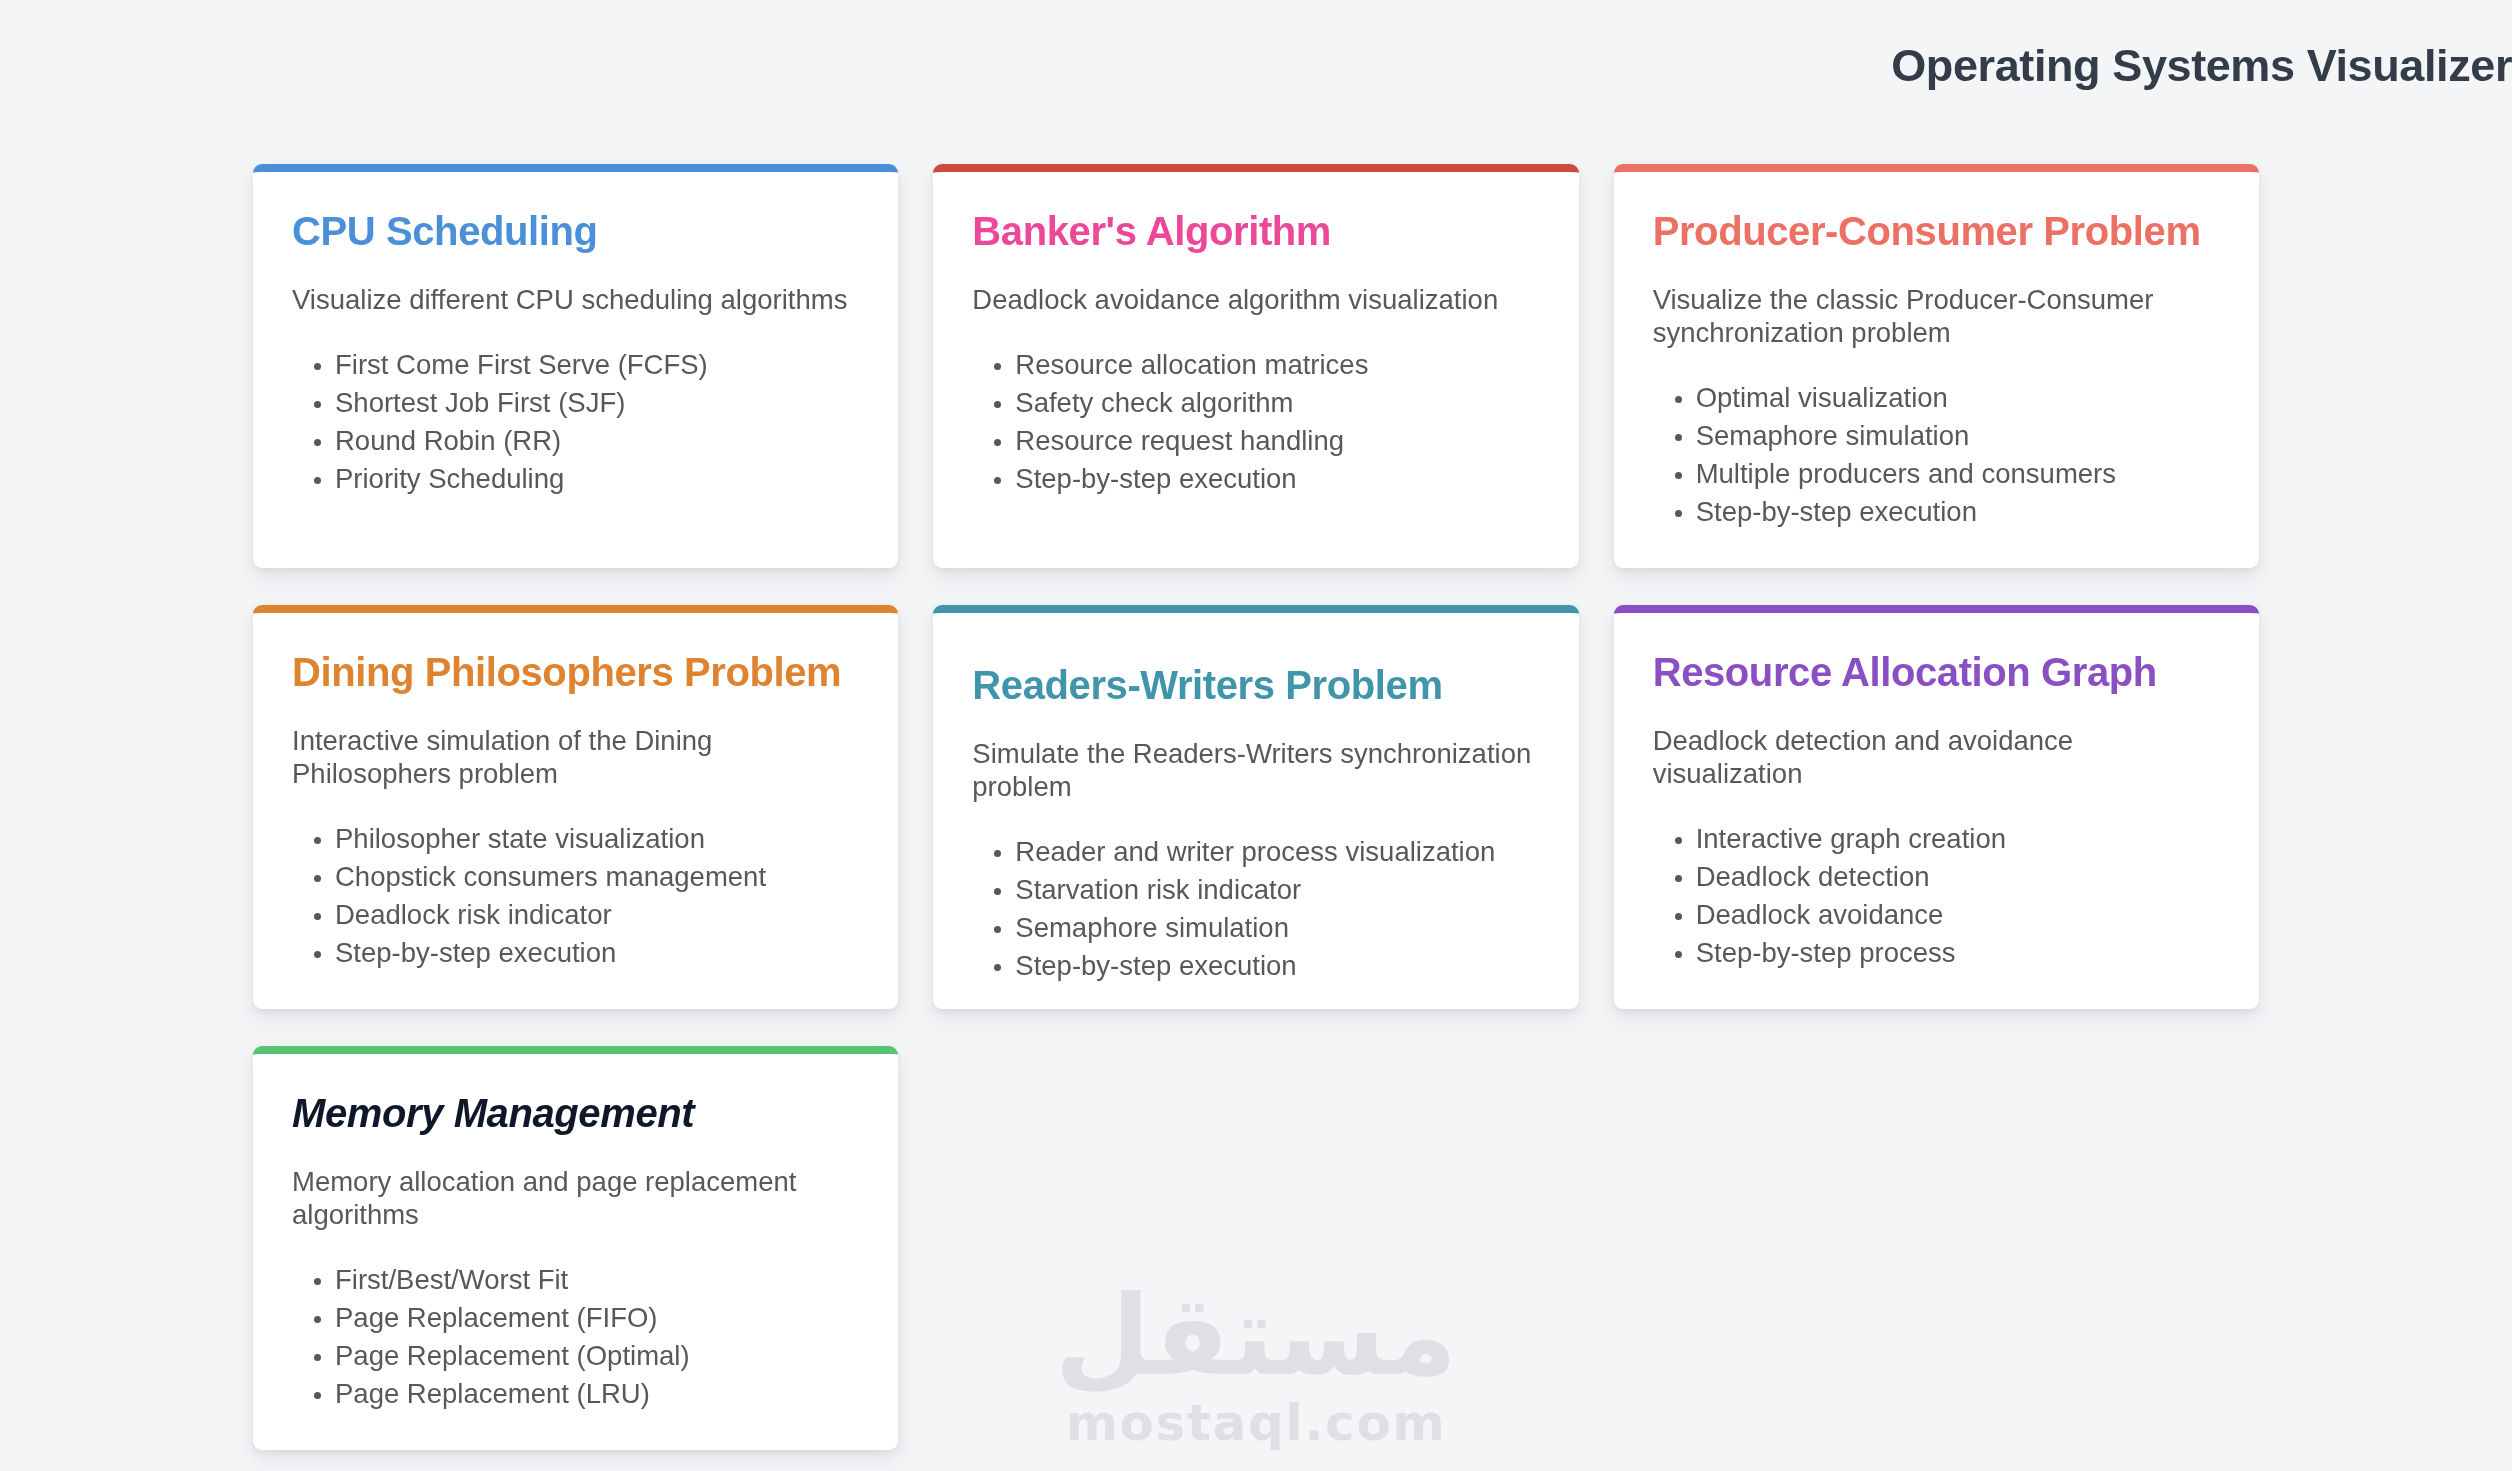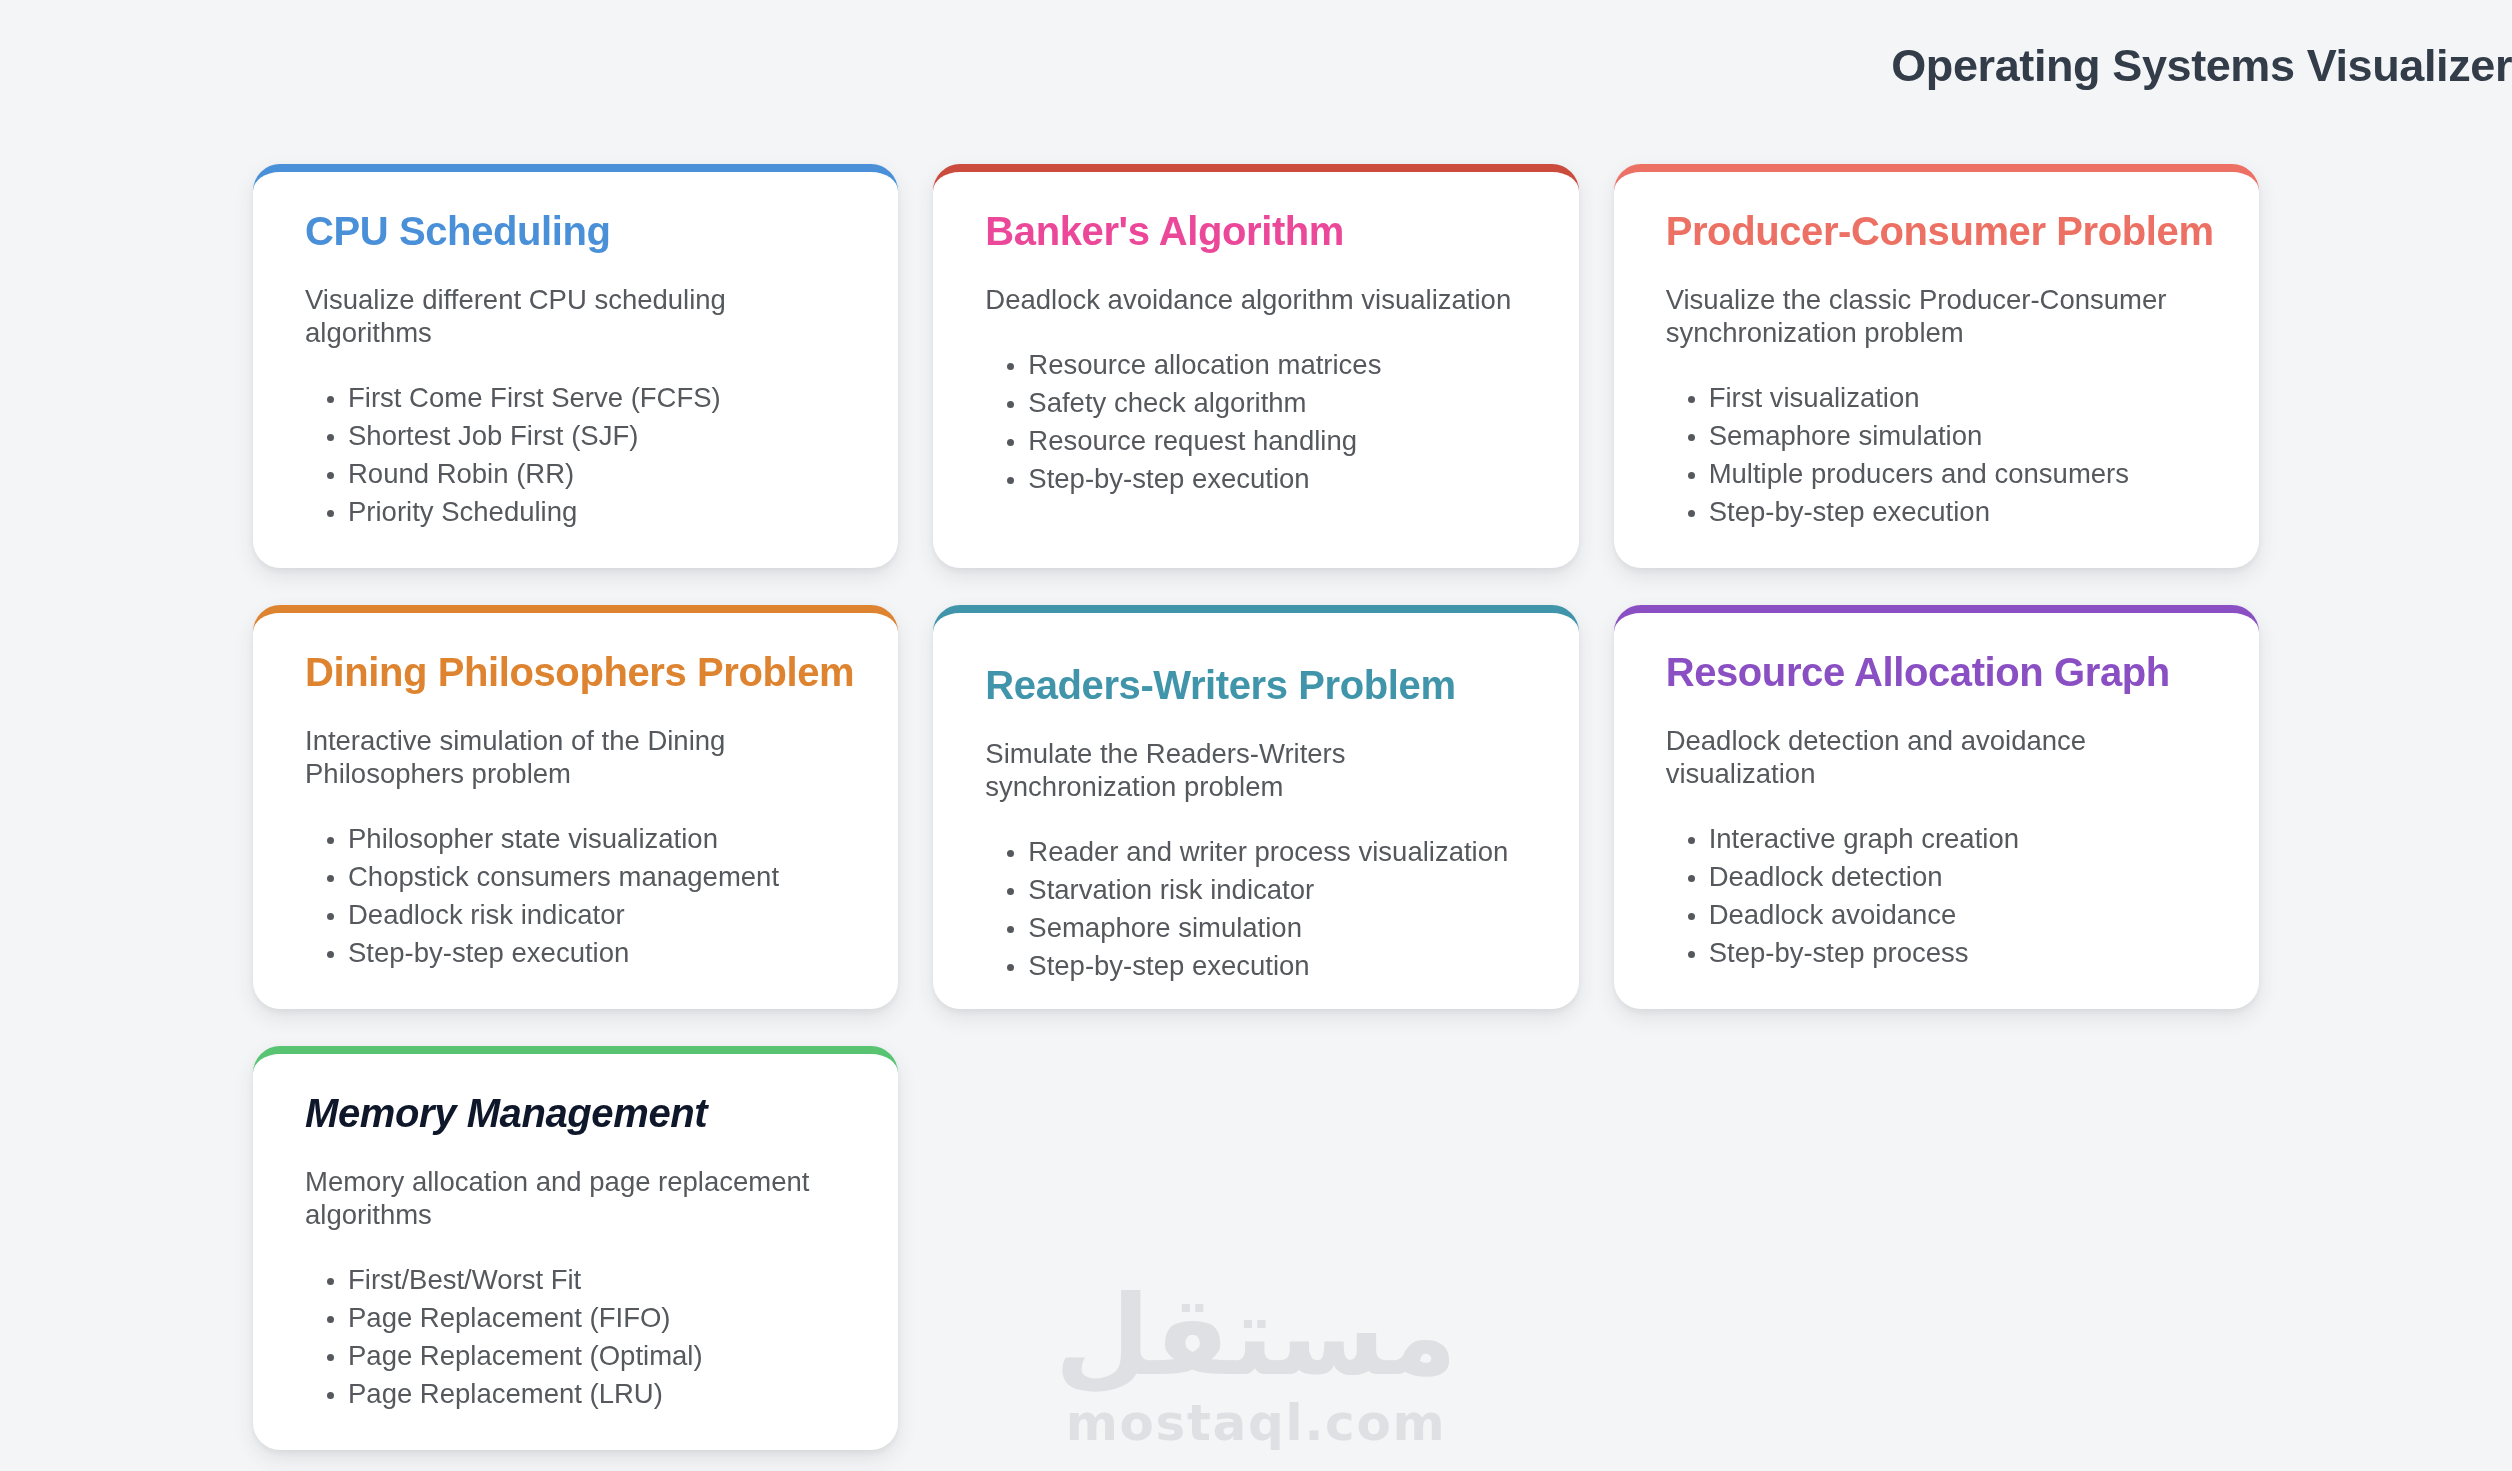--- a/index.html
+++ b/index.html
@@ -22,24 +22,24 @@
     width: 2006px;
     margin: 72px auto 0;
     display: grid;
     grid-template-columns: repeat(3, 1fr);
     column-gap: 35px;
     row-gap: 37px;
   }
   .card {
     background: #ffffff;
     height: 404px;
-    border-radius: 27px;
+    border-radius: 9px;
     border-top: 8.3px solid #ccc; 
     box-shadow: 0 8.3px 20px rgba(45,55,72,0.10), 0 2.5px 5.8px rgba(45,55,72,0.06);
-    padding: 35px 40px 33px 52px;
+    padding: 35px 40px 33px 39px;
     cursor: pointer;
   }
   .card-title {
     font-size: 40px;
     font-weight: 700;
     letter-spacing: -0.4px;
     line-height: 1.2;
     margin-bottom: 28px;
   }
   .card-desc {
@@ -109,21 +109,21 @@
       <li>Safety check algorithm</li>
       <li>Resource request handling</li>
       <li>Step-by-step execution</li>
     </ul>
   </section>
 
   <section class="card" style="border-top-color: rgb(236, 112, 99);">
     <h2 class="card-title" style="color: rgb(236, 112, 99);">Producer-Consumer Problem</h2>
     <p class="card-desc">Visualize the classic Producer-Consumer synchronization problem</p>
     <ul class="card-features">
-      <li>First visualization</li>
+      <li>Optimal visualization</li>
       <li>Semaphore simulation</li>
       <li>Multiple producers and consumers</li>
       <li>Step-by-step execution</li>
     </ul>
   </section>
 
   <section class="card" style="border-top-color: rgb(222, 132, 48);">
     <h2 class="card-title" style="color: rgb(222, 132, 48);">Dining Philosophers Problem</h2>
     <p class="card-desc">Interactive simulation of the Dining Philosophers problem</p>
     <ul class="card-features">

